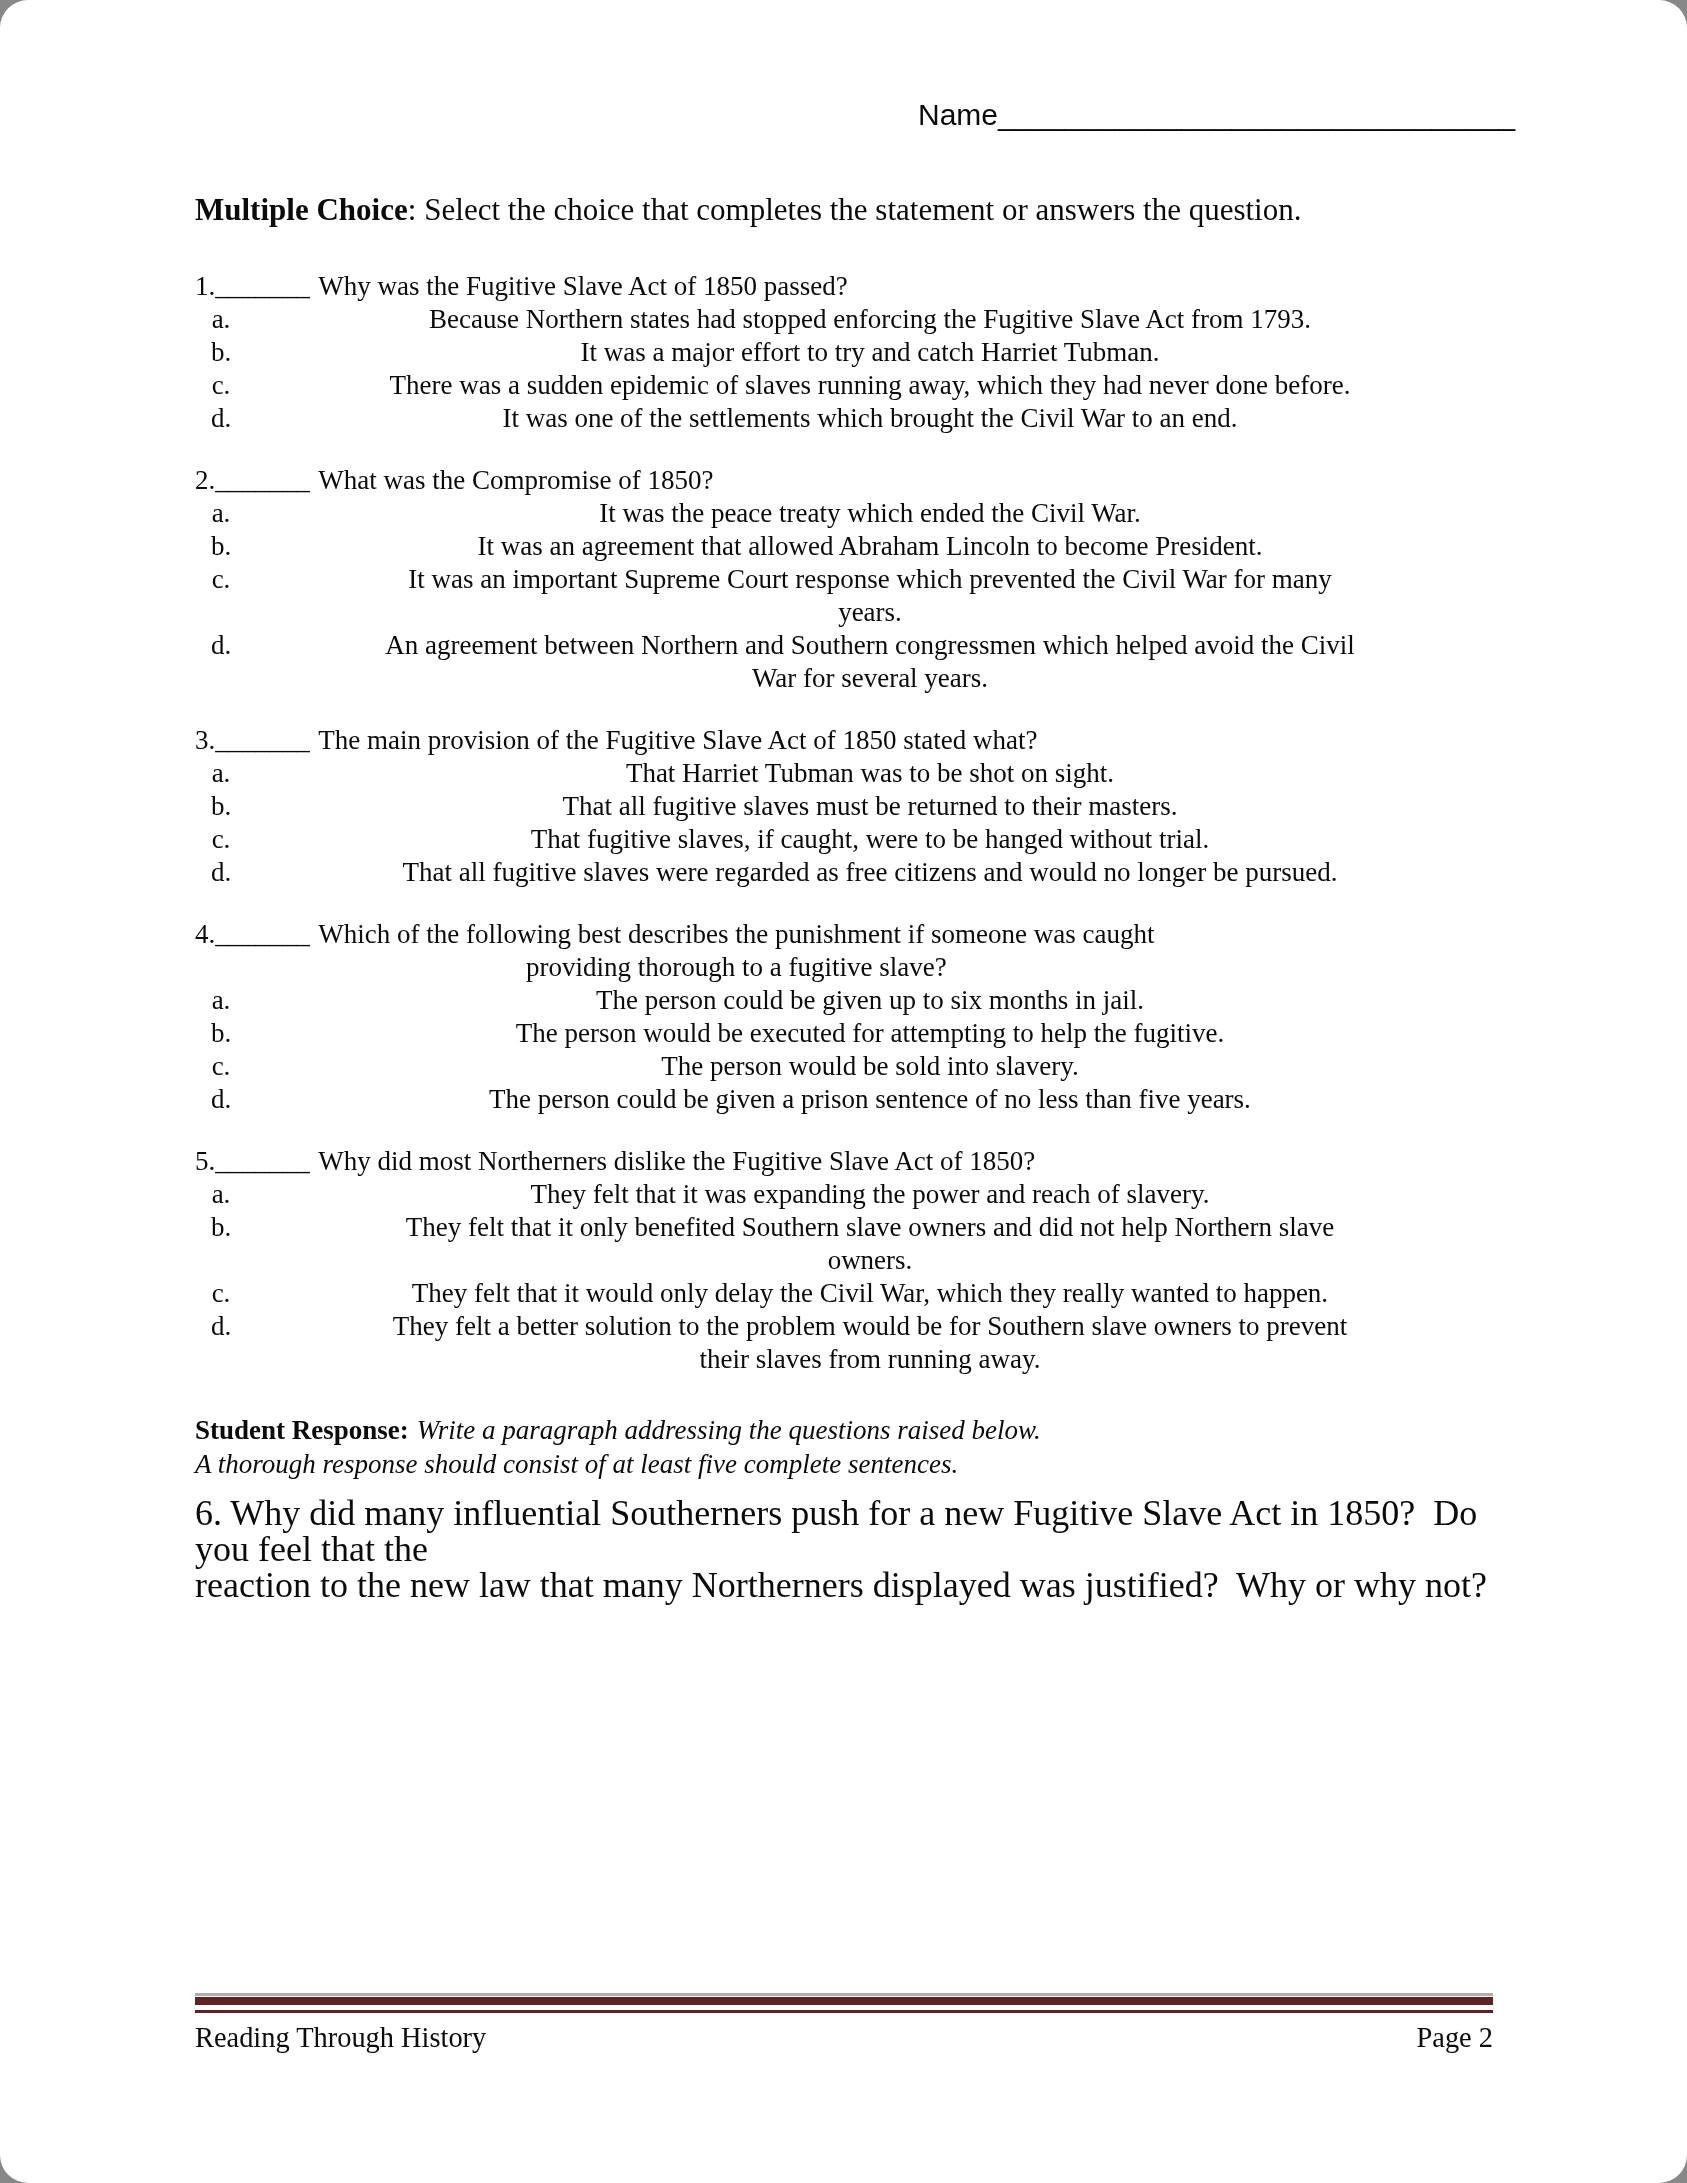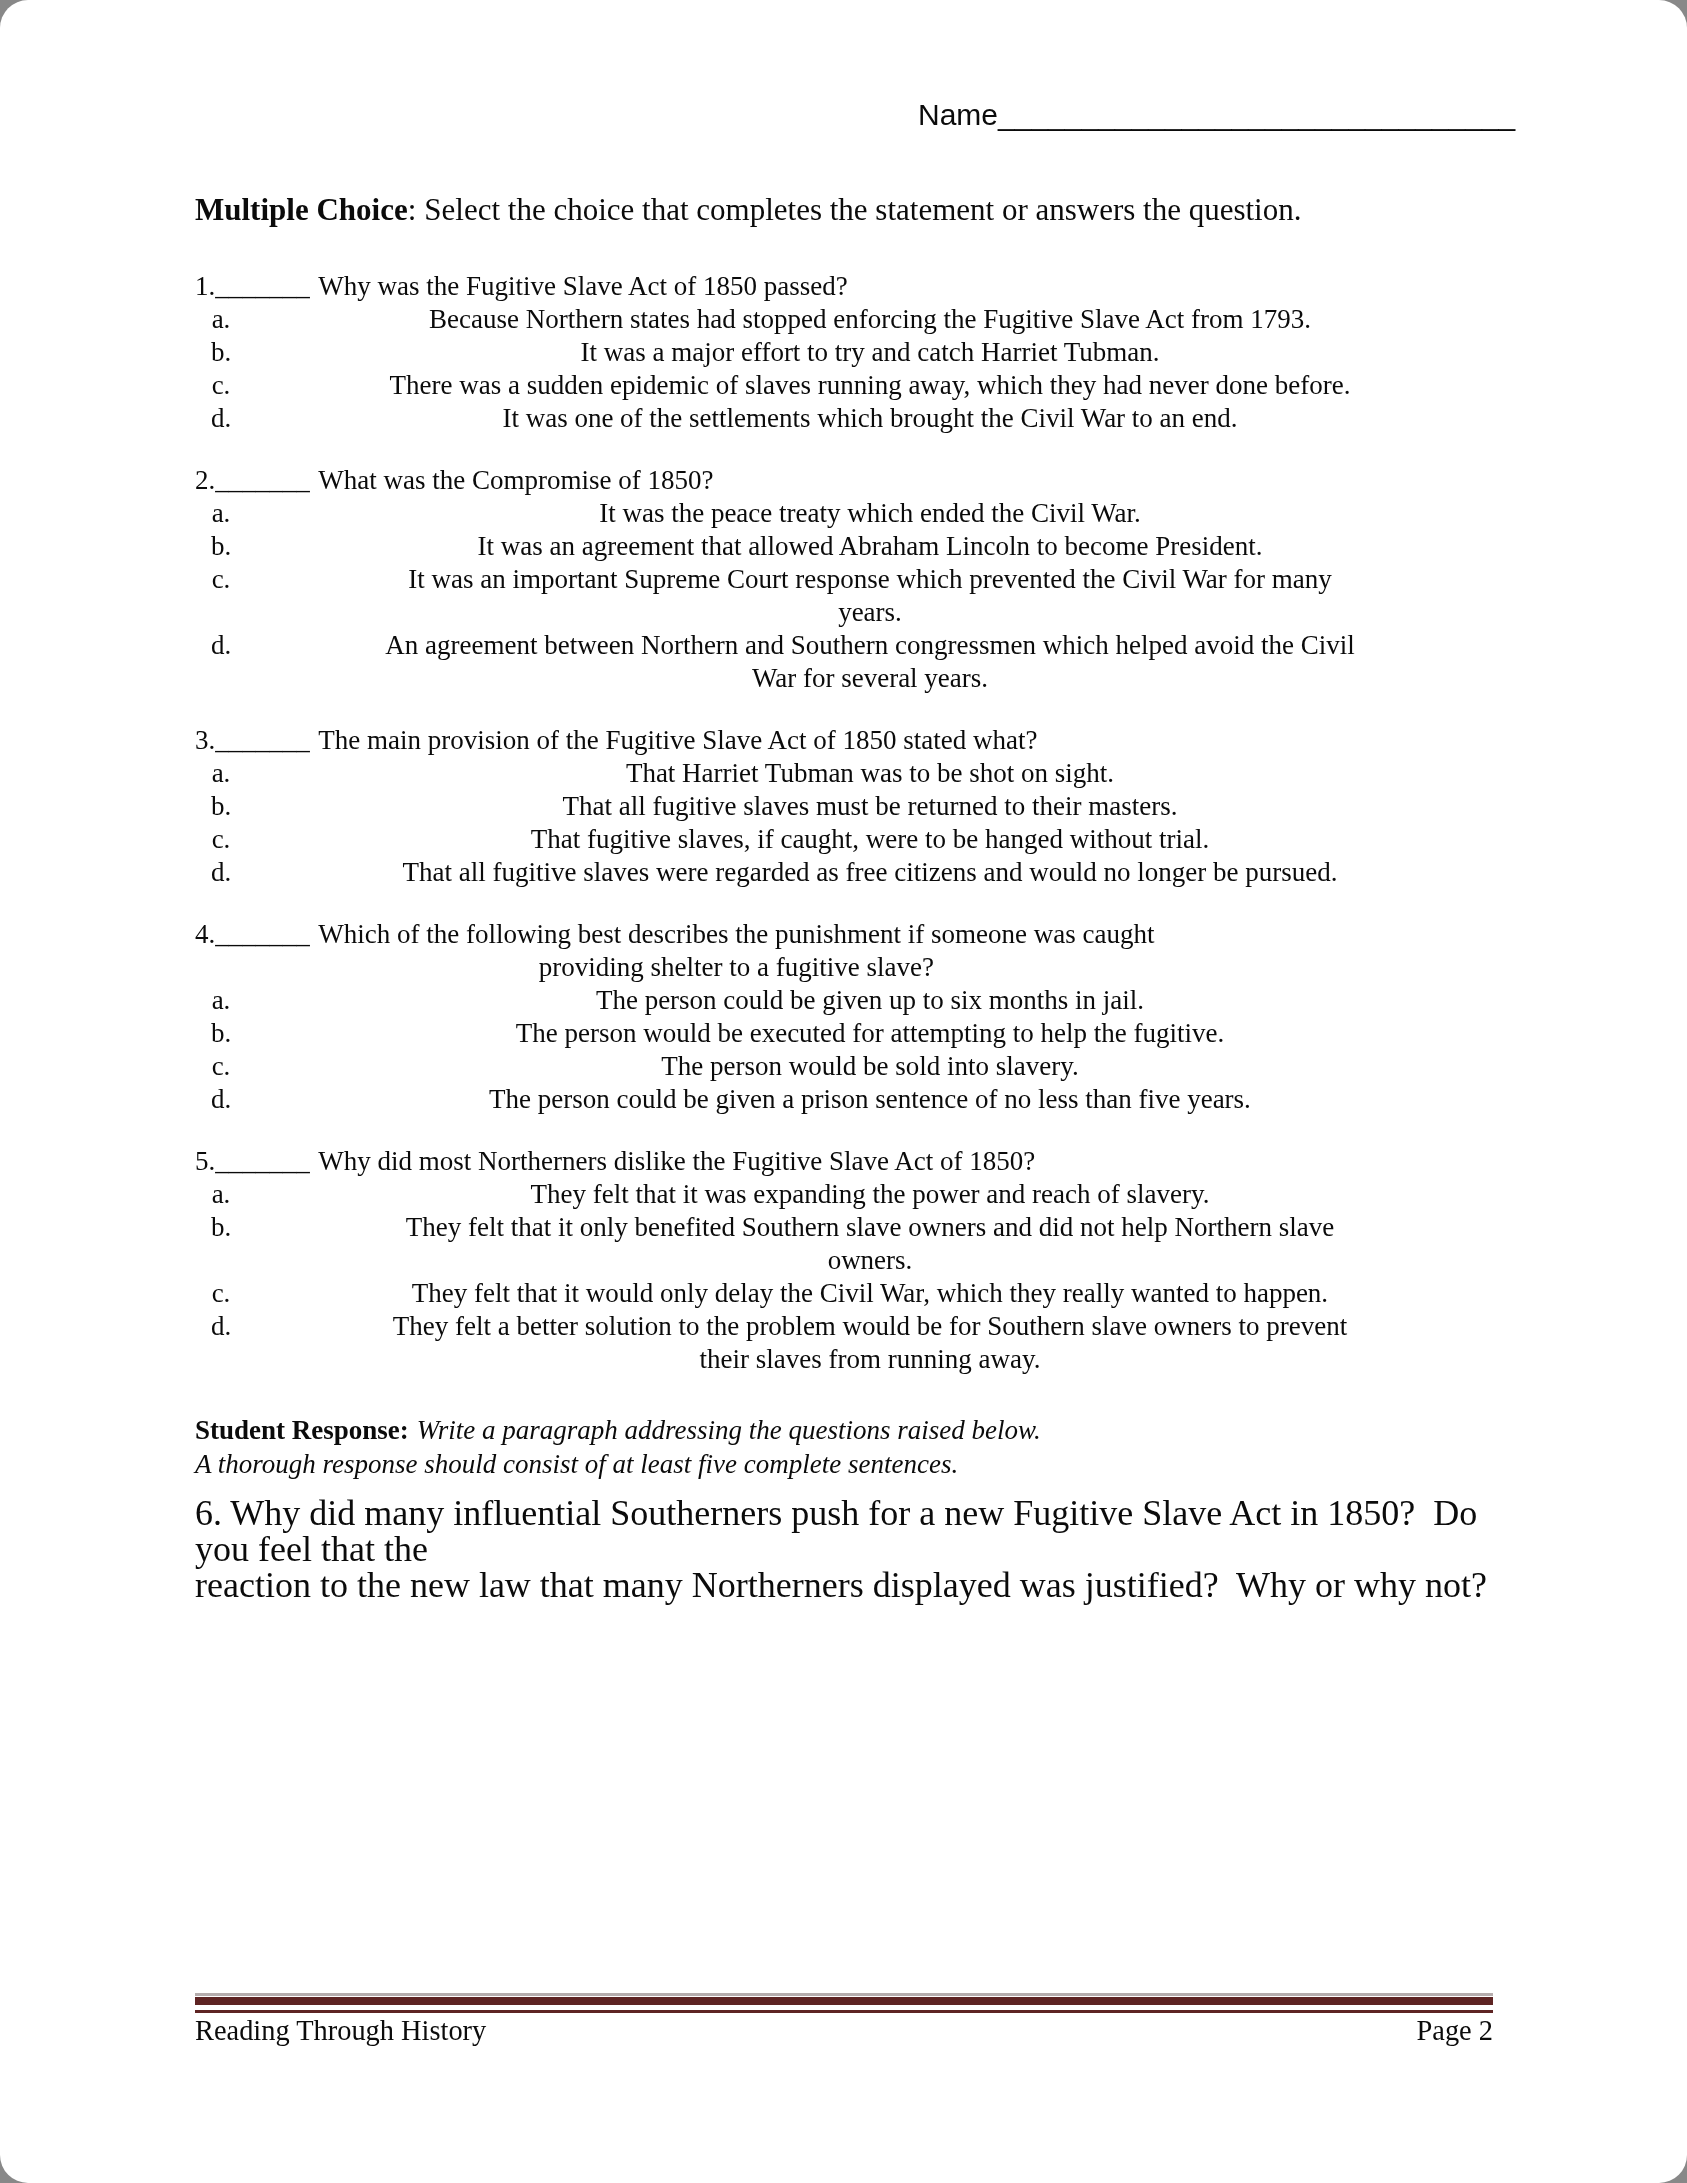--- a/index.html
+++ b/index.html
@@ -30,21 +30,21 @@
   .sr .ln { line-height:34px; }
   .sr .bold { font-weight:bold; }
   .sr .ital { font-style:italic; }
   .sr .gap { margin-left:8px; }
   .essay { margin-top:14px; font-size:36px; }
   .essay .ln { line-height:36px; }
   .footer { position:absolute; left:195px; width:1298px; top:1993px; }
   .f-gray  { height:2.6px;  background:#b5adad; }
   .f-thick { height:8.6px; background:#5e2423; margin-top:1.3px; }
   .f-thin  { height:3.3px;  background:#5e2423; margin-top:4.6px; }
-  .f-text  { display:flex; justify-content:space-between; margin-top:1px;
+  .f-text  { display:flex; justify-content:space-between; margin-top:8px;
              font-size:28.4px; line-height:34px; }
 </style>
 </head>
 <body>
 
 <div class="page">
 
   <div class="name-row"><span>Name</span><span>_______________________________</span></div>
 
   <div class="content">
@@ -150,21 +150,21 @@
             <div class="ln">That all fugitive slaves were regarded as free citizens and would no longer be pursued.</div>
           </div>
       </div>
     </div>
 
     <div class="q-block">
       <div class="q-row">
         <span class="q-prefix"><span>4.</span><span>_______</span></span>
         <div class="q-text">
           <div class="ln">Which of the following best describes the punishment if someone was caught</div>
-          <div class="ln">providing shelter to a fugitive slave?</div>
+          <div class="ln">providing thorough to a fugitive slave?</div>
         </div>
       </div>
       <div class="opt">
         <span class="opt-letter">a.</span>
         <div class="opt-text">
             <div class="ln">The person could be given up to six months in jail.</div>
           </div>
       </div>
       <div class="opt">
         <span class="opt-letter">b.</span>

